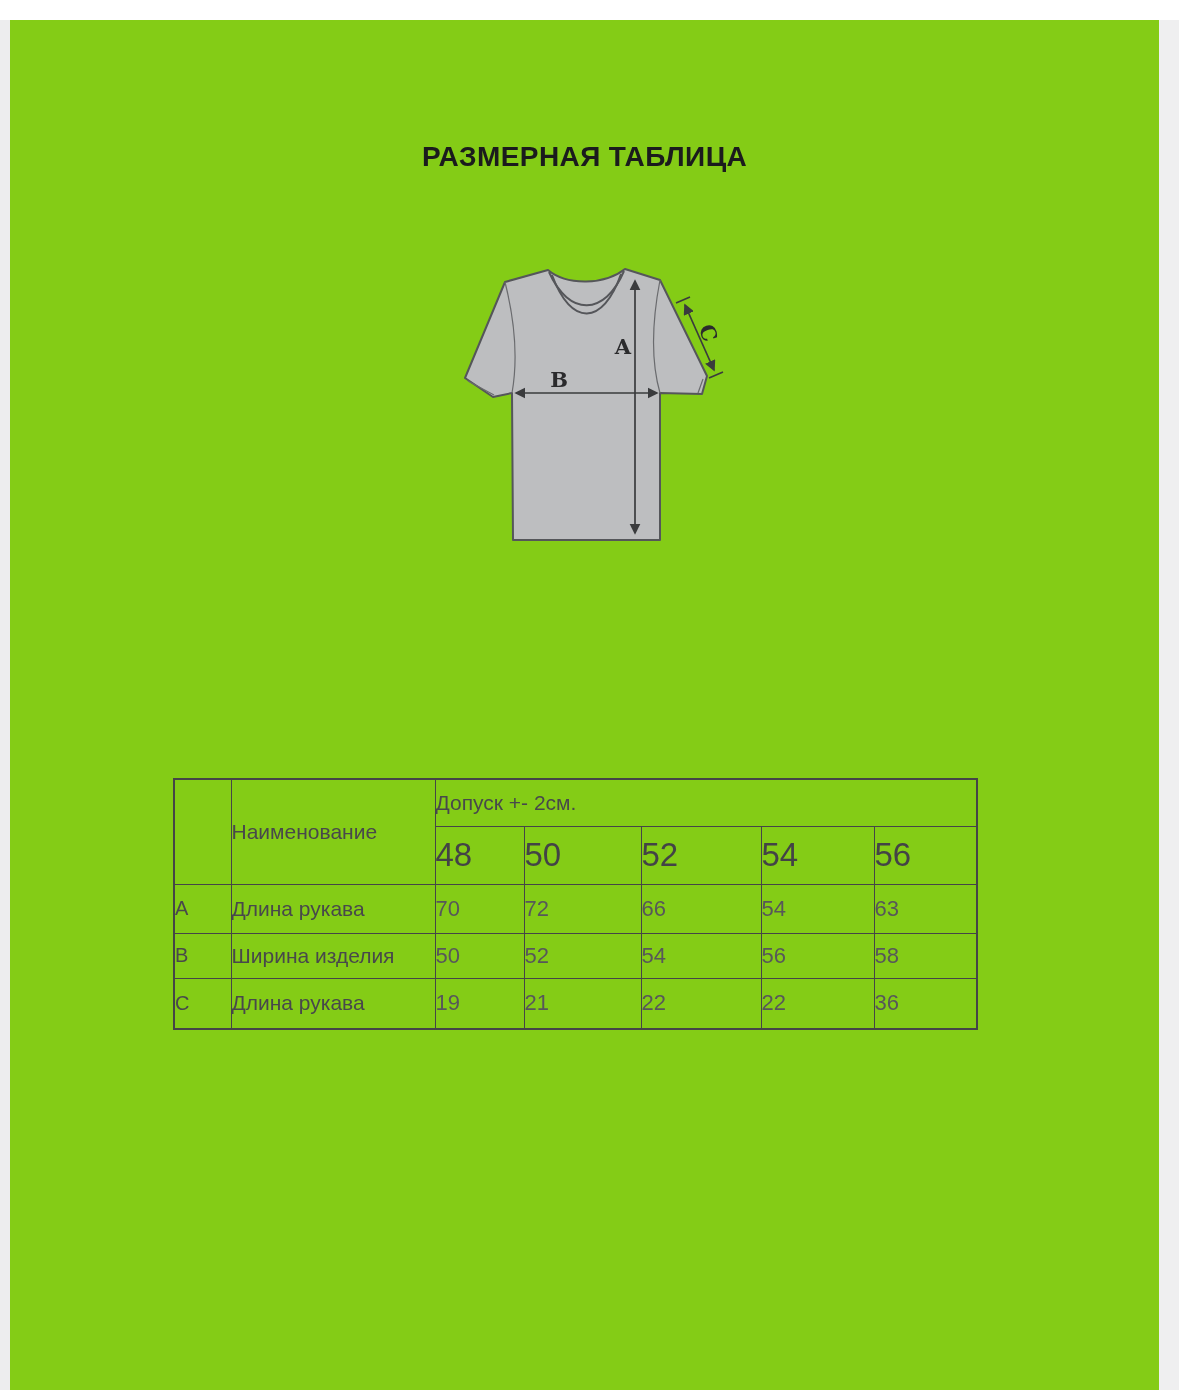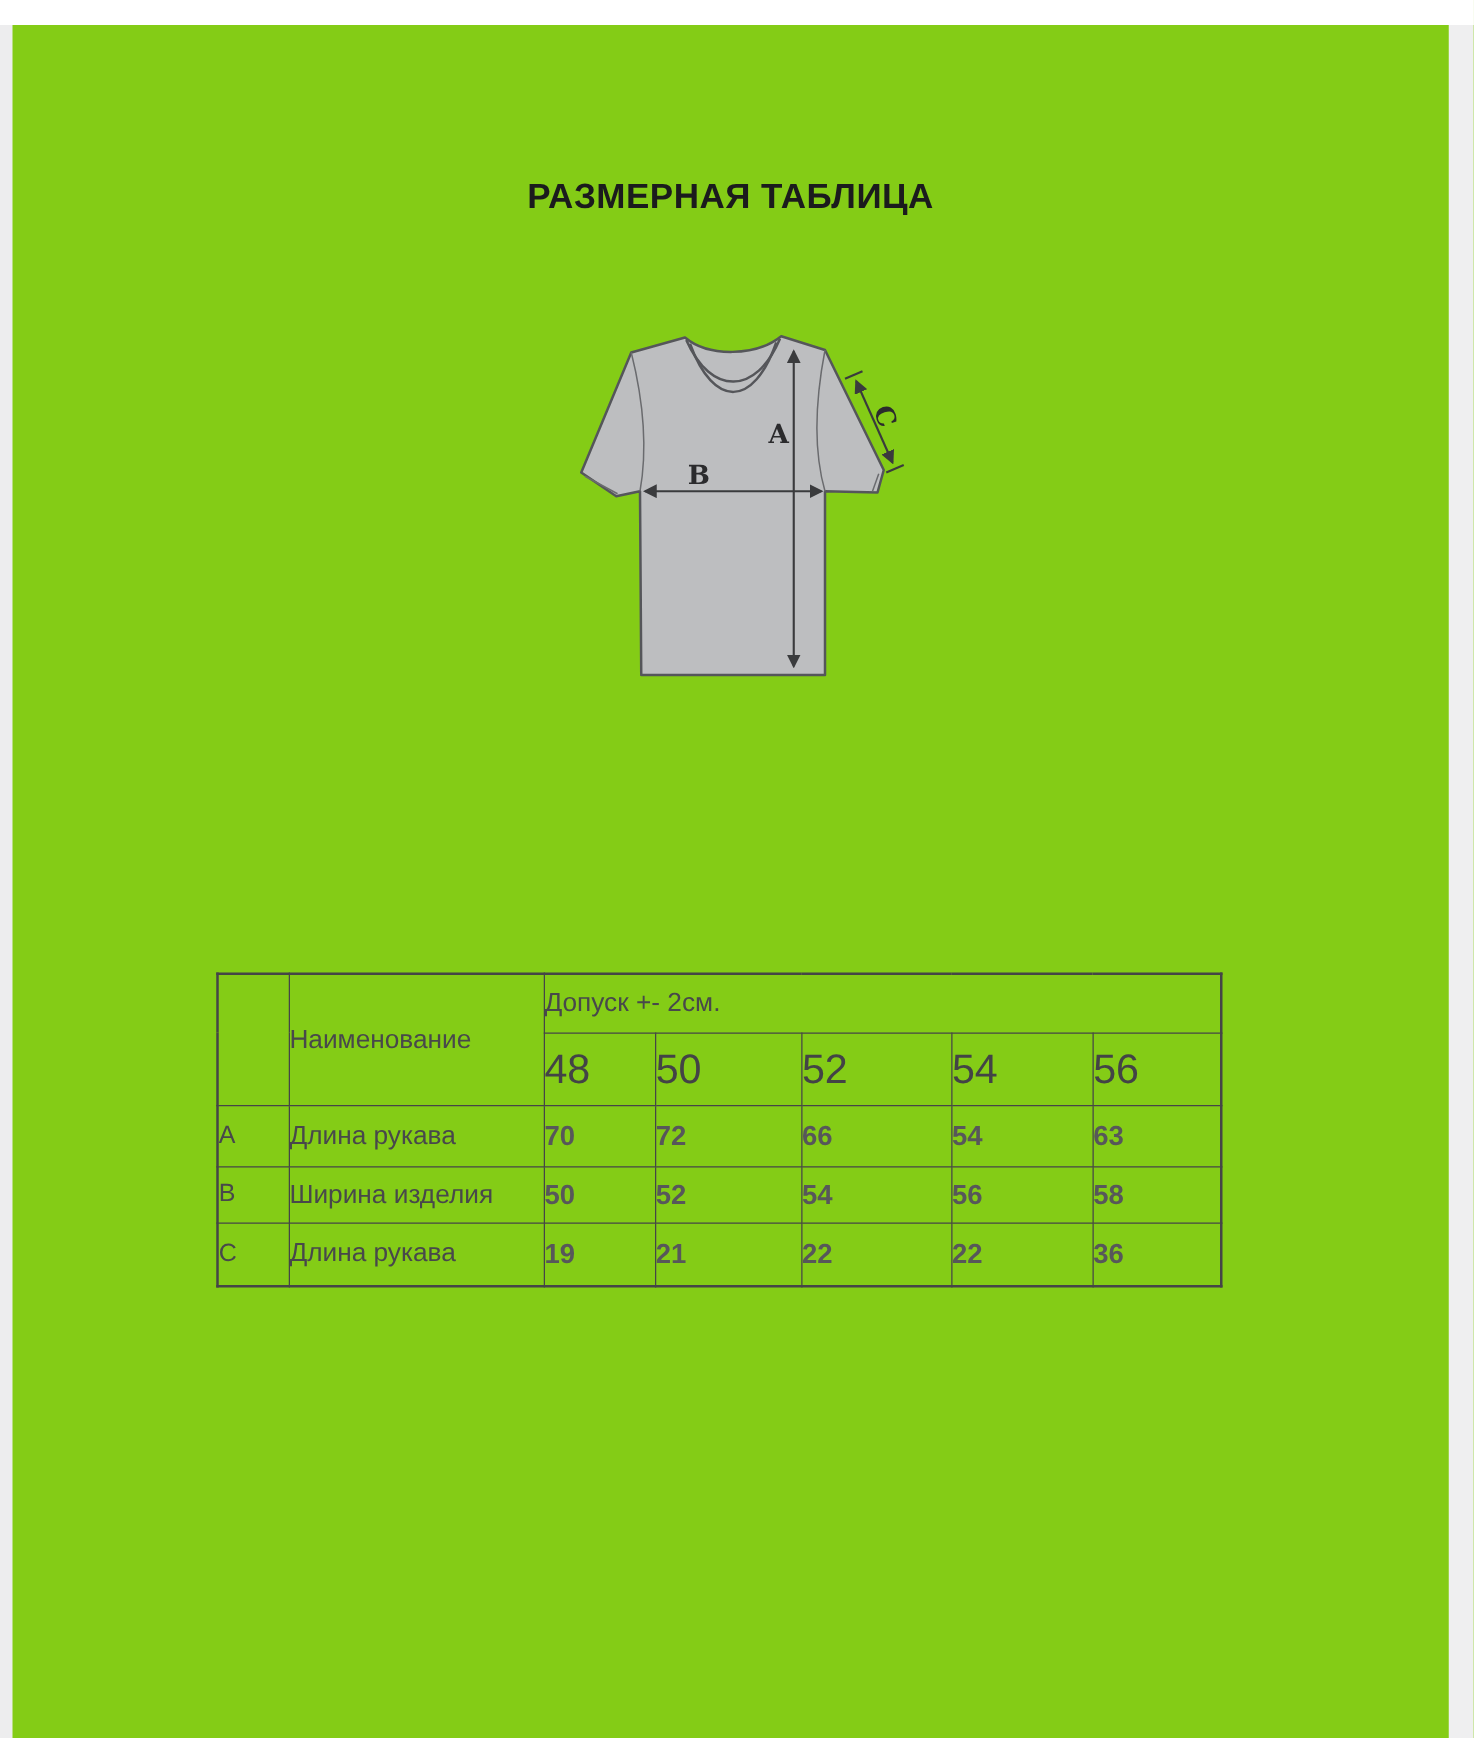--- a/index.html
+++ b/index.html
@@ -62,21 +62,21 @@
   .row-sizes      { height: 58px; }
   .row-body-a     { height: 49px; }
   .row-body-b     { height: 45px; }
   .row-body-c     { height: 51px; }
 
   td.cell-tolerance   { font-size: 21px; }
   td.cell-name-header { font-size: 21px; }
   td.cell-size        { font-size: 33px; color: #434346; }
   td.cell-letter      { font-size: 20px; }
   td.cell-row-name    { font-size: 21px; }
-  td.cell-value       { font-size: 22px; color: #57575a; font-weight: bold; }
+  td.cell-value       { font-size: 22px; color: #57575a; }
 </style>
 </head>
 <body>
 
 <div class="page">
 
   <div class="edge-strip edge-left"></div>
   <div class="edge-strip edge-right"></div>
 
   <h1 class="page-title">РАЗМЕРНАЯ ТАБЛИЦА</h1>

